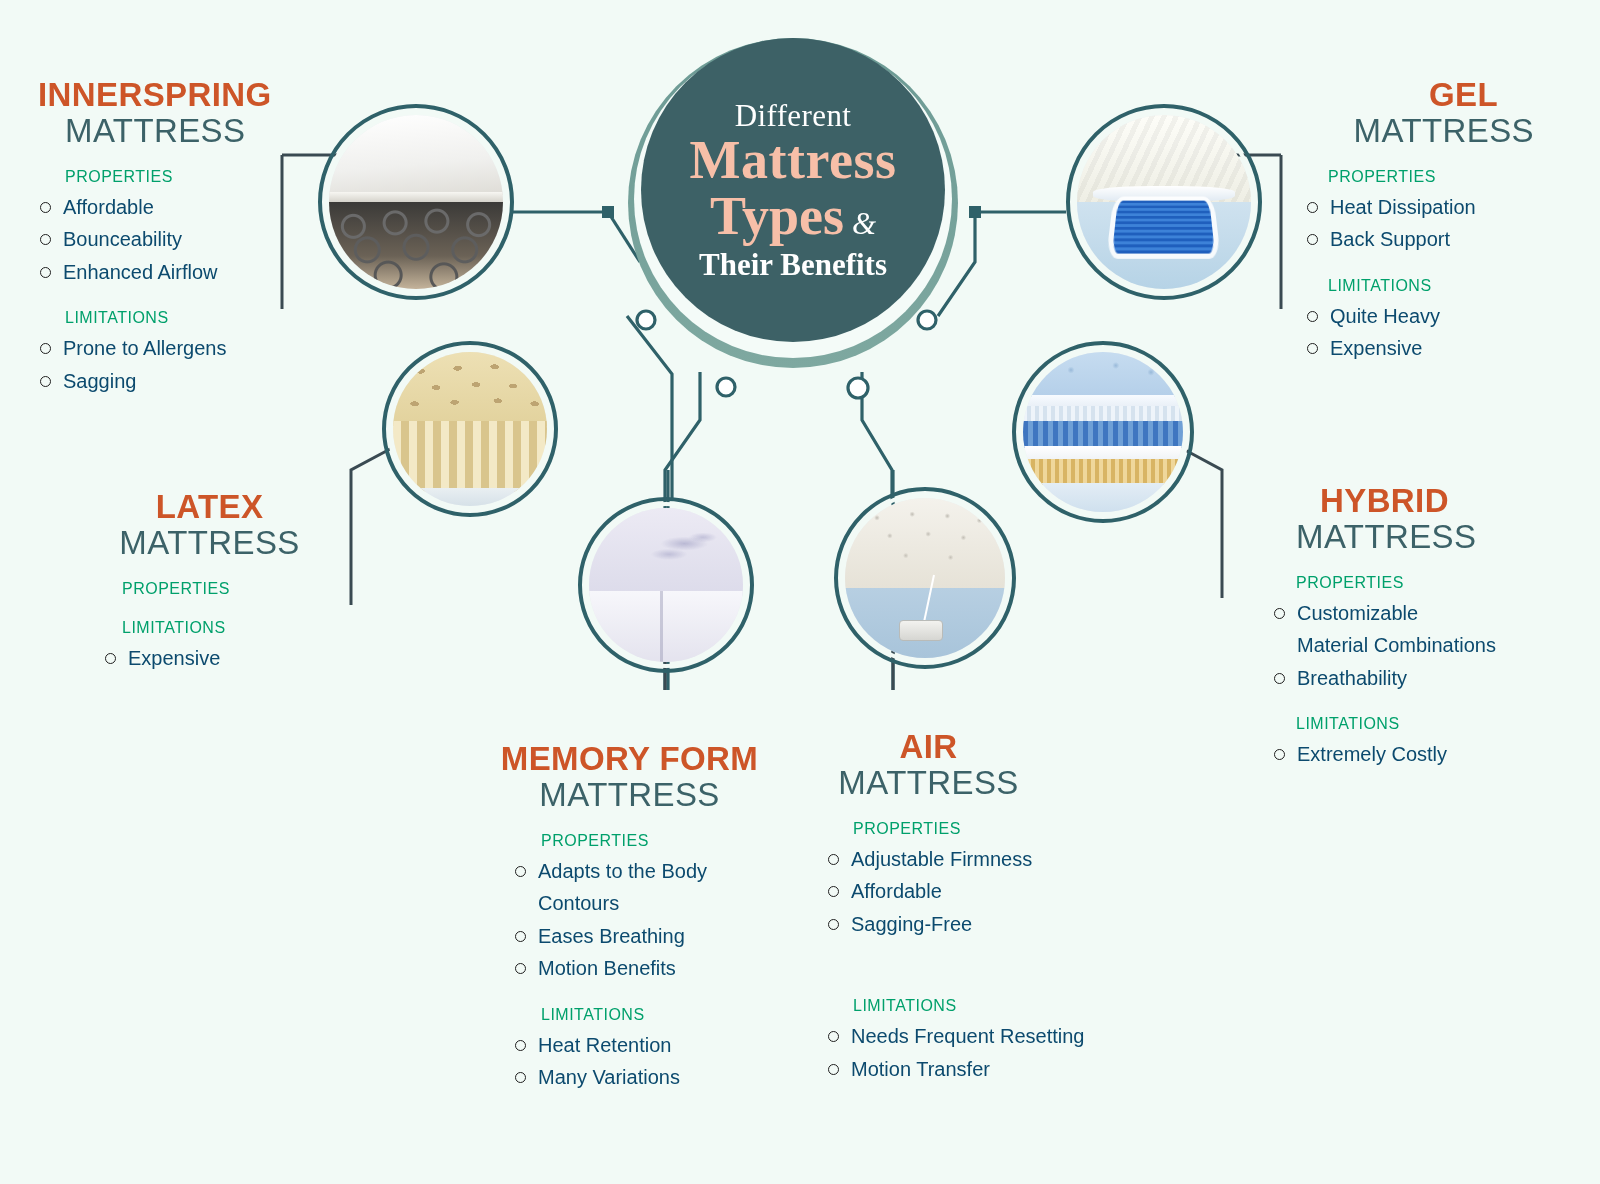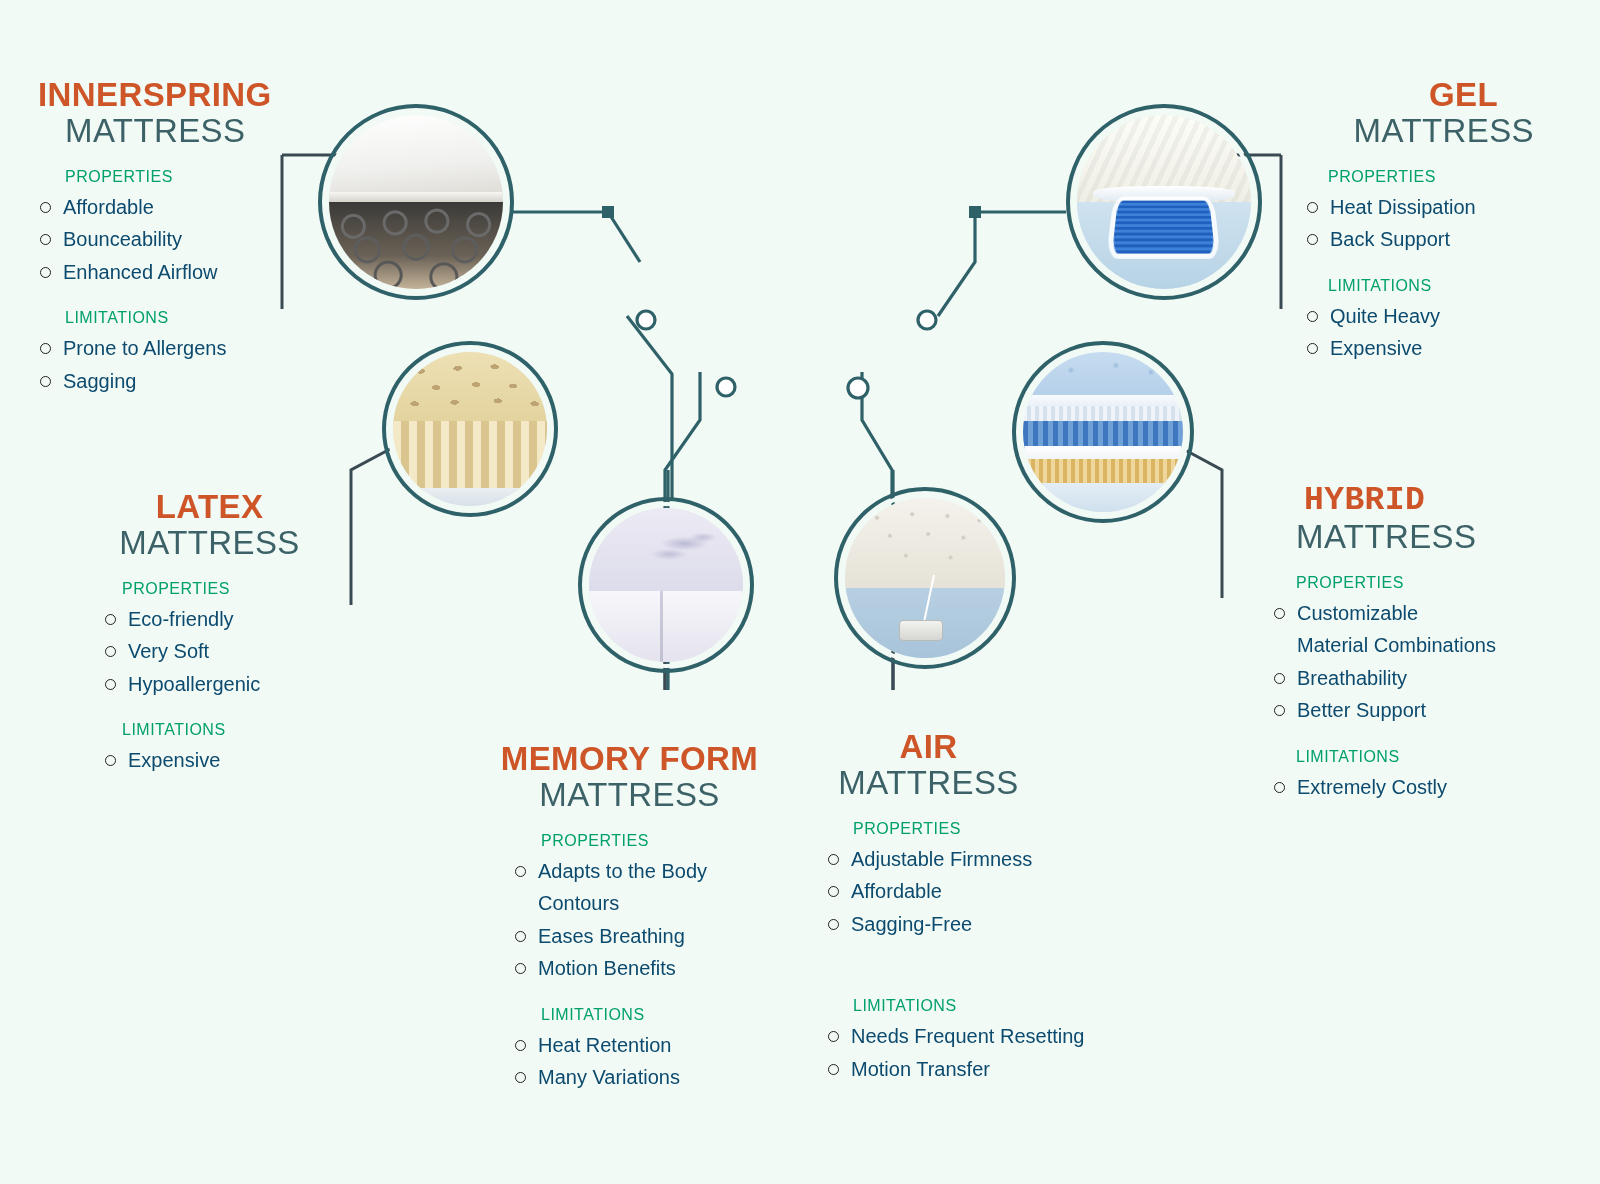--- a/index.html
+++ b/index.html
@@ -172,20 +172,33 @@
       <path d="M 282 155 L 282 309"></path>
       <path d="M 351 605 L 351 470 L 392 448"></path>
       <path d="M 665 690 L 665 578"></path>
       <path d="M 893 690 L 893 590"></path>
       <path d="M 1281 155 L 1225 155"></path>
       <path d="M 1281 155 L 1281 309"></path>
       <path d="M 1222 598 L 1222 470 L 1185 450"></path>
     </g>
   </svg>
 
+  <div class="hub">
+    <div class="outer-arc"></div>
+    <div class="white-ring"></div>
+    <div class="disc">
+      <div class="t1">Different</div>
+      <div class="t2">Mattress</div>
+      <div class="t3row">
+        <span class="t3">Types</span>
+        <span class="amp">&amp;</span>
+      </div>
+      <div class="t4">Their Benefits</div>
+    </div>
+  </div>
 
   <div class="pc" style="left:318px;top:104px;width:196px;height:196px;">
     <div class="photo">
       <div class="layer is-top"></div>
         <div class="layer is-edge"></div>
         <div class="layer is-coils"></div>
     </div>
     <div class="ring-gap"></div>
       <div class="ring-out"></div>
   </div>
@@ -263,25 +276,20 @@
       <li>Sagging</li>
     </ul>
   </div>
 
   <div class="block" style="left:92px;top:490px;width:300px;">
     <div class="ttl c" style="width:235px;">
       <span class="main">LATEX</span>
       <span class="sub">MATTRESS</span>
     </div>
     <div class="sec indent-2">PROPERTIES</div>
-    <ul class="items" style="margin-left:11px;">
-      <li>Eco-friendly</li>
-      <li>Very Soft</li>
-      <li>Hypoallergenic</li>
-    </ul>
     <div class="sec indent-2">LIMITATIONS</div>
     <ul class="items" style="margin-left:11px;">
       <li>Expensive</li>
     </ul>
   </div>
 
   <div class="block" style="left:487px;top:742px;width:300px;">
     <div class="ttl c" style="width:285px;">
       <span class="main">MEMORY FORM</span>
       <span class="sub">MATTRESS</span>
@@ -330,29 +338,28 @@
     </ul>
     <div class="sec" style="margin-left:66px;">LIMITATIONS</div>
     <ul class="items" style="margin-left:43px;">
       <li>Quite Heavy</li>
       <li>Expensive</li>
     </ul>
   </div>
 
   <div class="block" style="left:1248px;top:484px;width:330px;">
     <div class="ttl" style="padding-left:48px;">
-      <span class="main" style="margin-left:8px;font-family:Liberation Mono, monospace;">HYBRID</span>
+      <span class="main" style="margin-left:24px;">HYBRID</span>
       <span class="sub">MATTRESS</span>
     </div>
     <div class="sec" style="margin-left:48px;">PROPERTIES</div>
     <ul class="items" style="margin-left:24px;">
       <li>Customizable</li>
       <li class="cont">Material Combinations</li>
       <li>Breathability</li>
-      <li>Better Support</li>
     </ul>
     <div class="sec" style="margin-left:48px;">LIMITATIONS</div>
     <ul class="items" style="margin-left:24px;">
       <li>Extremely Costly</li>
     </ul>
   </div>
 
 </div>
 
 </body></html>

